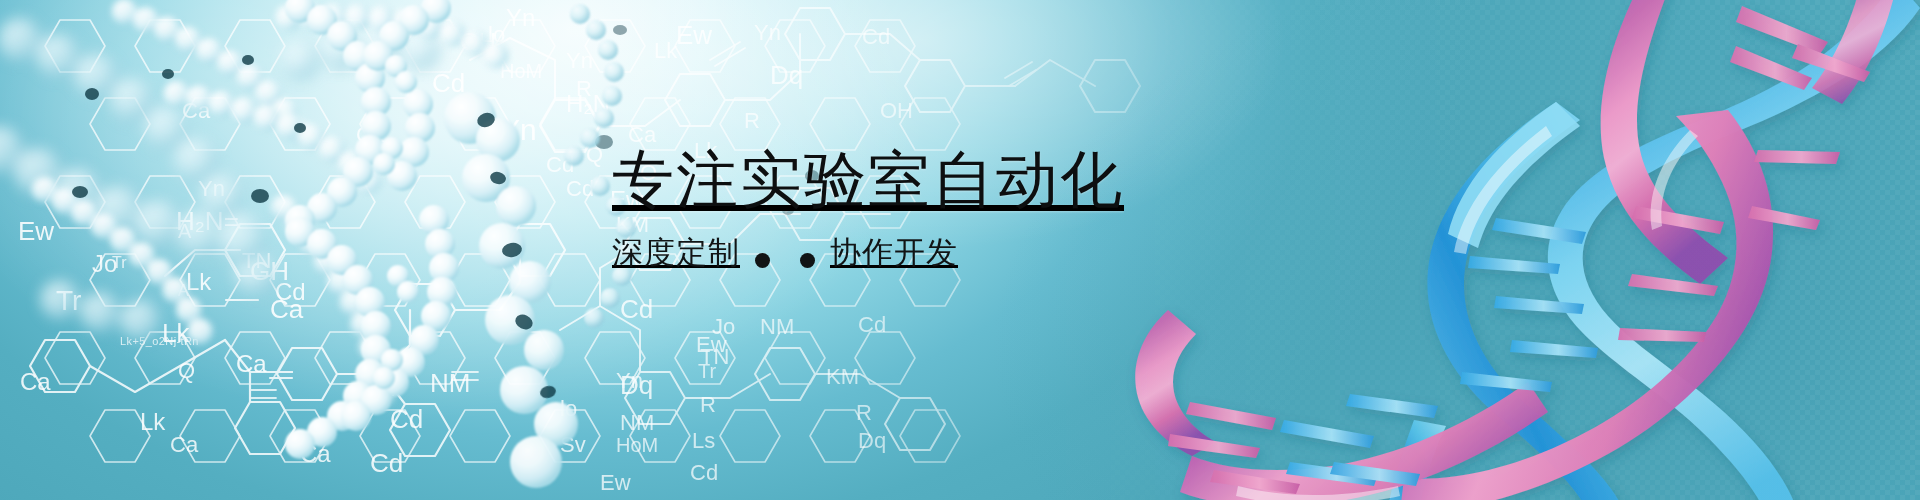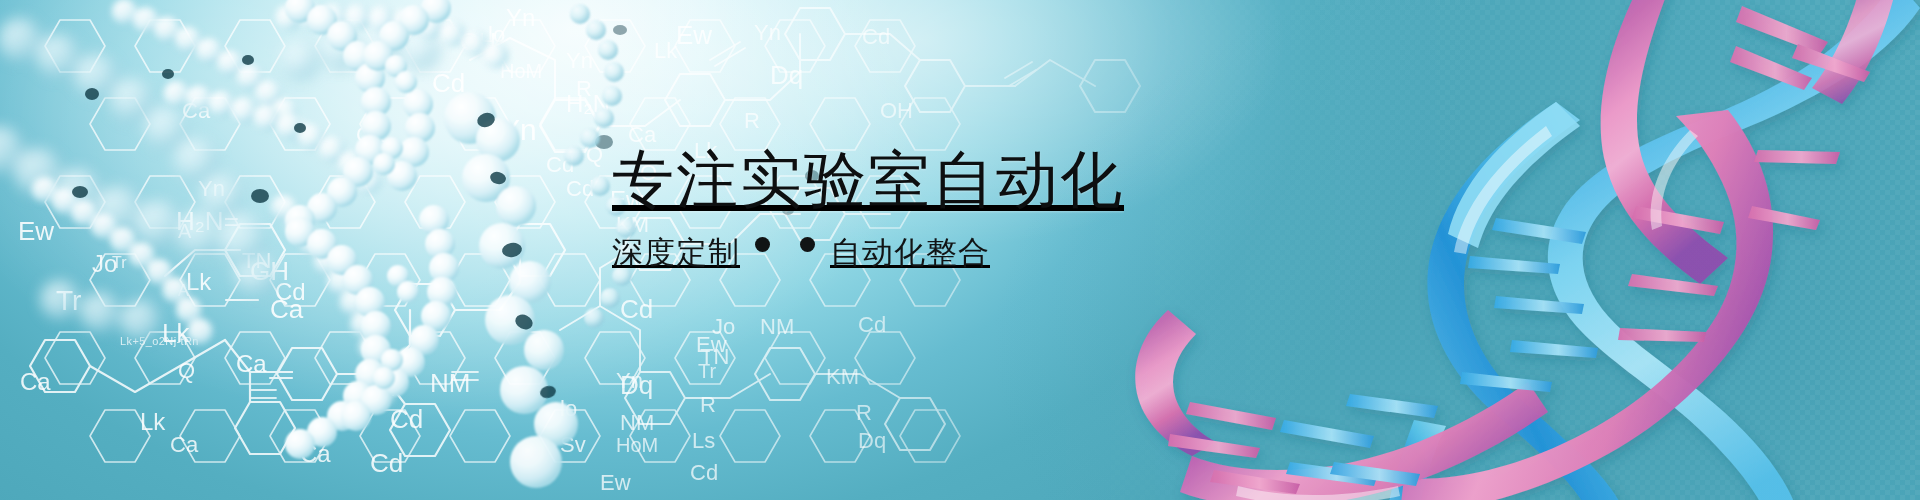--- a/index.html
+++ b/index.html
@@ -60,21 +60,21 @@
     text-shadow:0 1px 2px rgba(255,255,255,.30);
   }
   .subline{
     margin-top:26px;
     font-size:31px;
     line-height:1;
     font-weight:400;
     color:#111415;
     letter-spacing:1px;
     white-space:nowrap;
-    display:flex; align-items:flex-start;
+    display:flex; align-items:flex-end;
   }
   .sub-item{ white-space:nowrap; }
   .sub-dot{
     display:inline-block;
     width:15px; height:15px;
     border-radius:50%;
     background:#111415;
     margin:0 15px;
     flex:0 0 auto;
   }
@@ -651,17 +651,17 @@
       </g>
     </svg>
   </div>
 
   <div class="copy">
     <div class="headline">专注实验室自动化</div>
     <div class="subline">
       <span class="sub-item">深度定制</span>
       <span class="sub-dot"></span>
       <span class="sub-dot"></span>
-      <span class="sub-item">自动化整合</span>
+      <span class="sub-item">协作开发</span>
     </div>
   </div>
 
 </div>
 
 </body></html>

